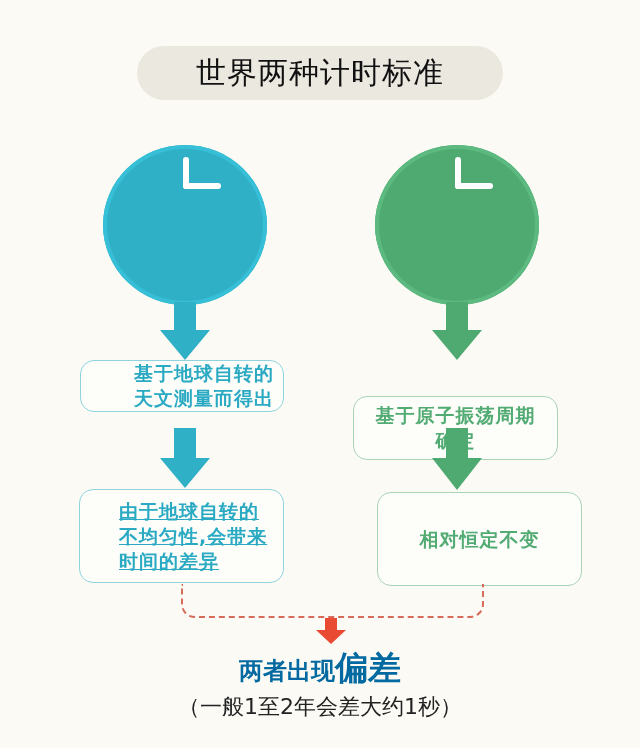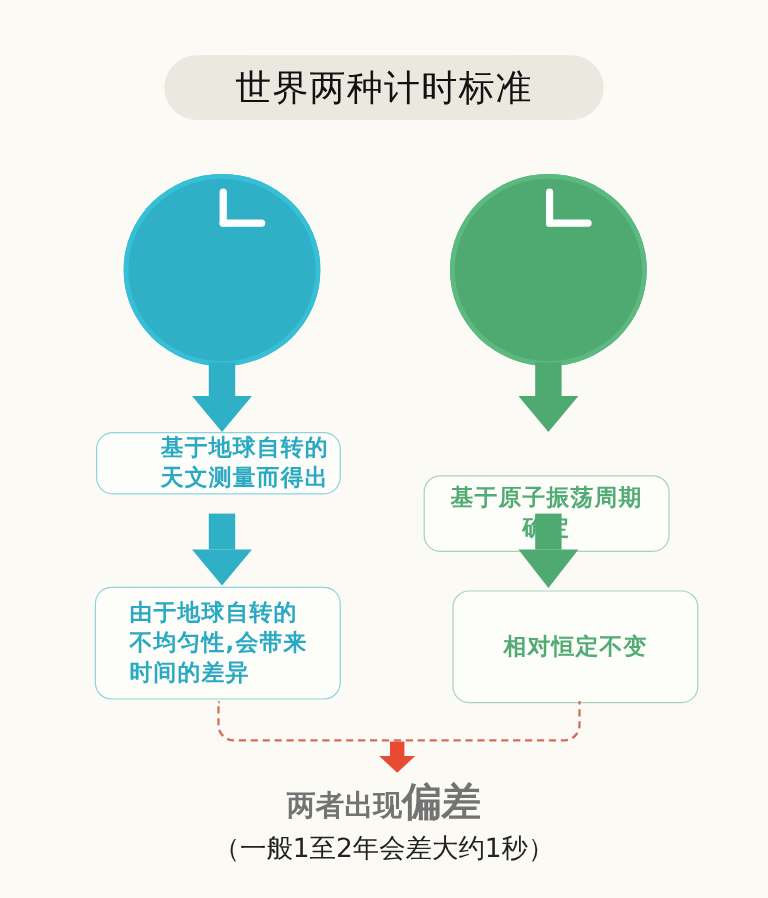--- a/index.html
+++ b/index.html
@@ -19,21 +19,21 @@
   .arrow { width:50px; }
   .arrow .shaft { margin:0 auto; width:22px; }
   .arrow .head { width:0; height:0; margin:0 auto; border-left:25px solid transparent; border-right:25px solid transparent; }
   .box { border-radius:14px; background:#fdfdfa; display:flex; align-items:center; justify-content:center; text-align:center;
          font-weight:bold; font-size:19px; line-height:25px; letter-spacing:1px; box-sizing:border-box; }
   .box.blue { border:1.5px solid #8fd3df; color:#2aa9c3; }
   .box.green { border:1.5px solid #a9d3b7; color:#52ab73; }
   .dash { border:2px dashed #d66b5a; border-top:none; border-radius:0 0 14px 14px; }
   .red-arrow .shaft { margin:0 auto; width:12px; height:12px; background:#e84a32; }
   .red-arrow .head { width:0; height:0; margin:0 auto; border-left:15px solid transparent; border-right:15px solid transparent; border-top:14px solid #e84a32; }
-  .result { width:640px; left:0; top:646px; text-align:center; color:#737373; font-weight:bold; white-space:nowrap; }
+  .result { width:640px; left:0; top:646px; text-align:center; color:#0369a1; font-weight:bold; white-space:nowrap; }
   .result .small { font-size:24px; }
   .result .big { font-size:33px; }
   .note { width:640px; left:0; top:692px; text-align:center; color:#222; font-size:22px; }
 </style>
 </head>
 <body>
 
 <div class="abs title-pill">
   <span class="title-text">世界两种计时标准</span>
 </div>
@@ -47,21 +47,21 @@
 <div class="abs arrow" style="left:160px;top:302px;">
   <div class="shaft" style="height:28px;background:#2fb0c6;"></div>
   <div class="head" style="border-top:30px solid #2fb0c6;"></div>
 </div>
 <div class="abs box blue" style="left:80px;top:360px;width:204px;height:52px;white-space:pre-line;padding-left:44px;">基于地球自转的
 天文测量而得出</div>
 <div class="abs arrow" style="left:160px;top:428px;">
   <div class="shaft" style="height:30px;background:#2fb0c6;"></div>
   <div class="head" style="border-top:30px solid #2fb0c6;"></div>
 </div>
-<div class="abs box blue" style="left:79px;top:489px;width:205px;height:94px;white-space:pre-line;justify-content:flex-start;padding-left:28px;text-align:left;">由于地球自转的
+<div class="abs box blue" style="left:79px;top:489px;width:205px;height:94px;white-space:pre-line;justify-content:flex-start;padding-left:39px;text-align:left;text-decoration:underline;">由于地球自转的
 不均匀性,会带来
 时间的差异</div>
 
 <div class="abs circle green">
   <div class="clock">
     <div class="hand-v"></div>
       <div class="hand-h"></div>
   </div>
 </div>
 <div class="abs arrow" style="left:432px;top:302px;">

